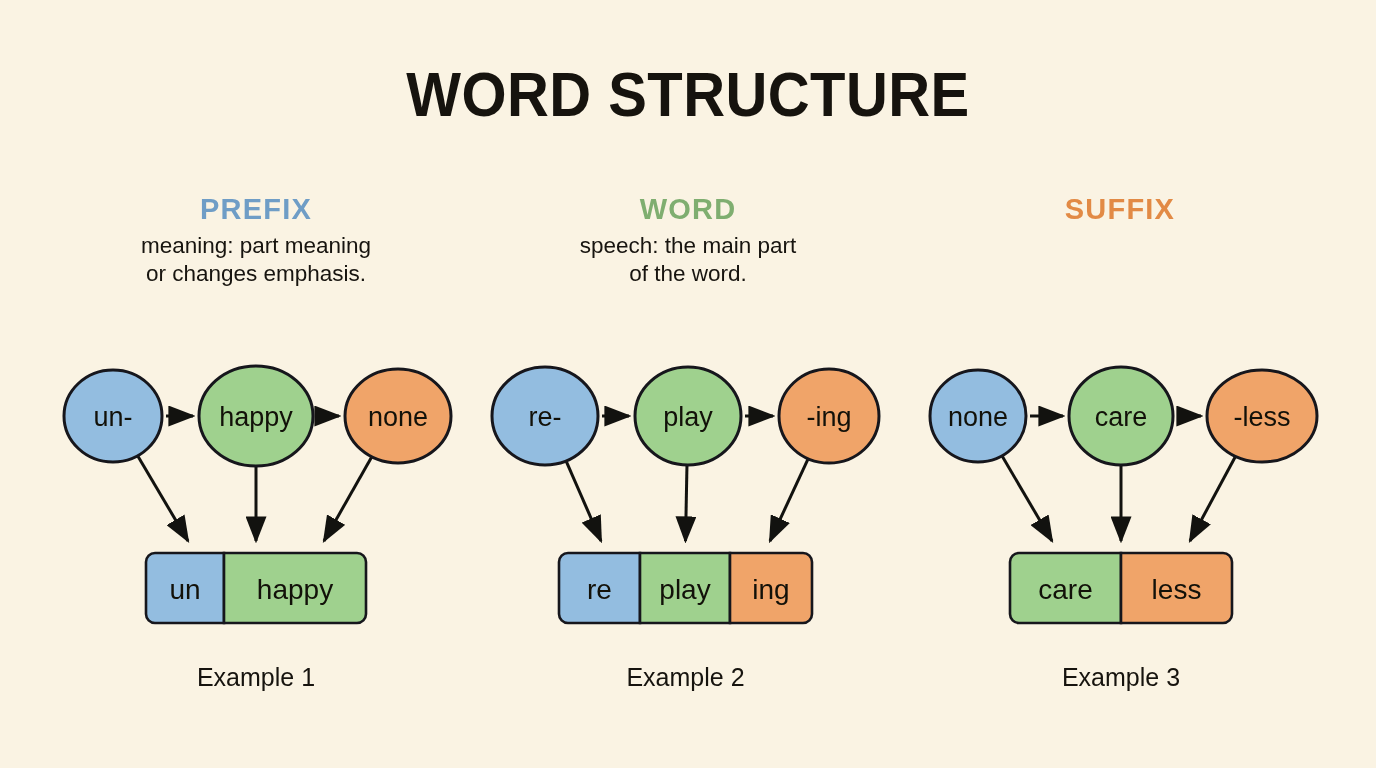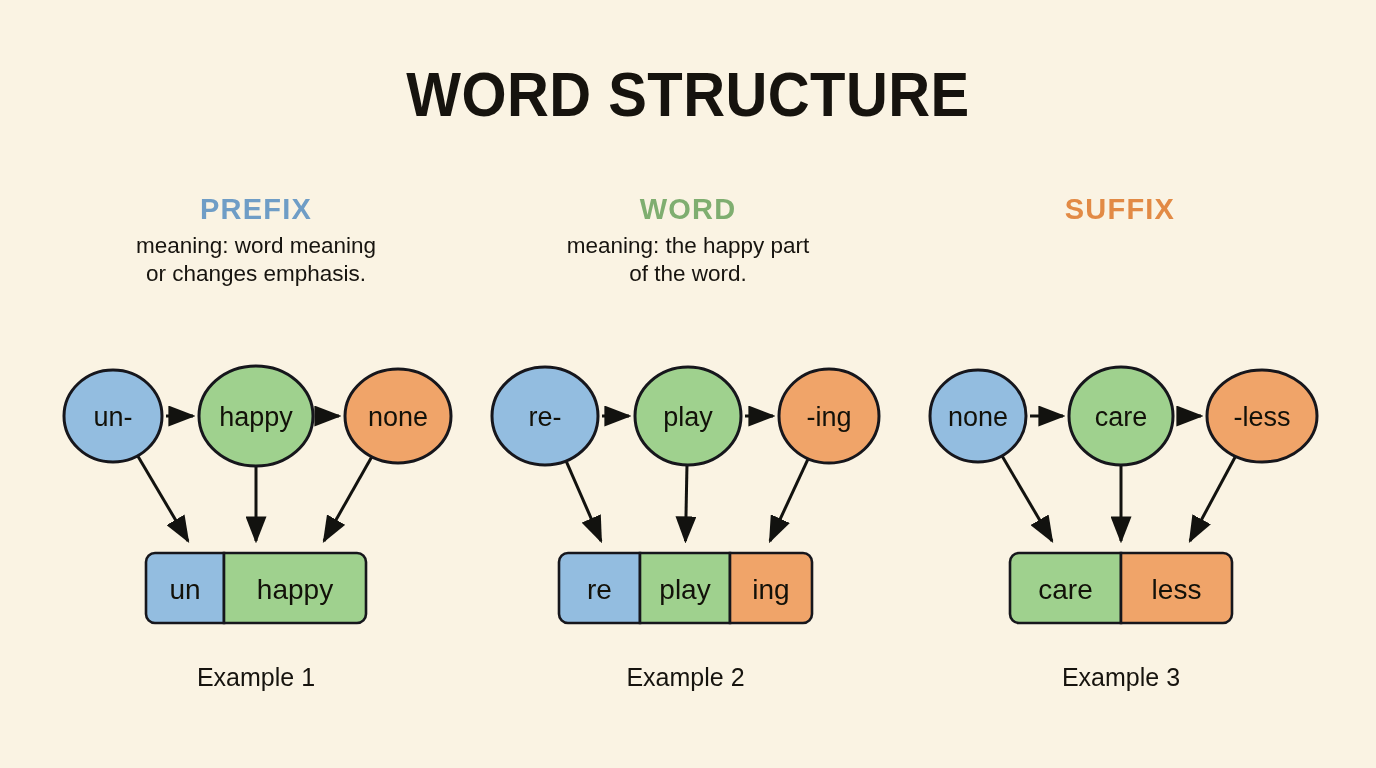--- a/index.html
+++ b/index.html
@@ -109,27 +109,27 @@
 </style>
 </head>
 <body>
 
 <div id="stage">
 
   <div class="title">WORD STRUCTURE</div>
 
   <div class="col-head" id="head-prefix">
     <div class="cat" style="color: rgb(111, 157, 198);">PREFIX</div>
-    <div class="desc">meaning: word meaning
+    <div class="desc">meaning: part meaning
 or changes emphasis.</div>
   </div>
 
   <div class="col-head" id="head-root">
     <div class="cat" style="color: rgb(127, 174, 112);">WORD</div>
-    <div class="desc">meaning: the happy part
+    <div class="desc">speech: the main part
 of the word.</div>
   </div>
 
   <div class="col-head" id="head-suffix">
     <div class="cat" style="color: rgb(226, 138, 69);">SUFFIX</div>
   </div>
 
   <svg id="diagram" viewBox="0 0 1376 768">
     <defs>
       <marker id="arrowhead" markerWidth="9" markerHeight="7" refX="8.2" refY="3.5" orient="auto" markerUnits="strokeWidth">

